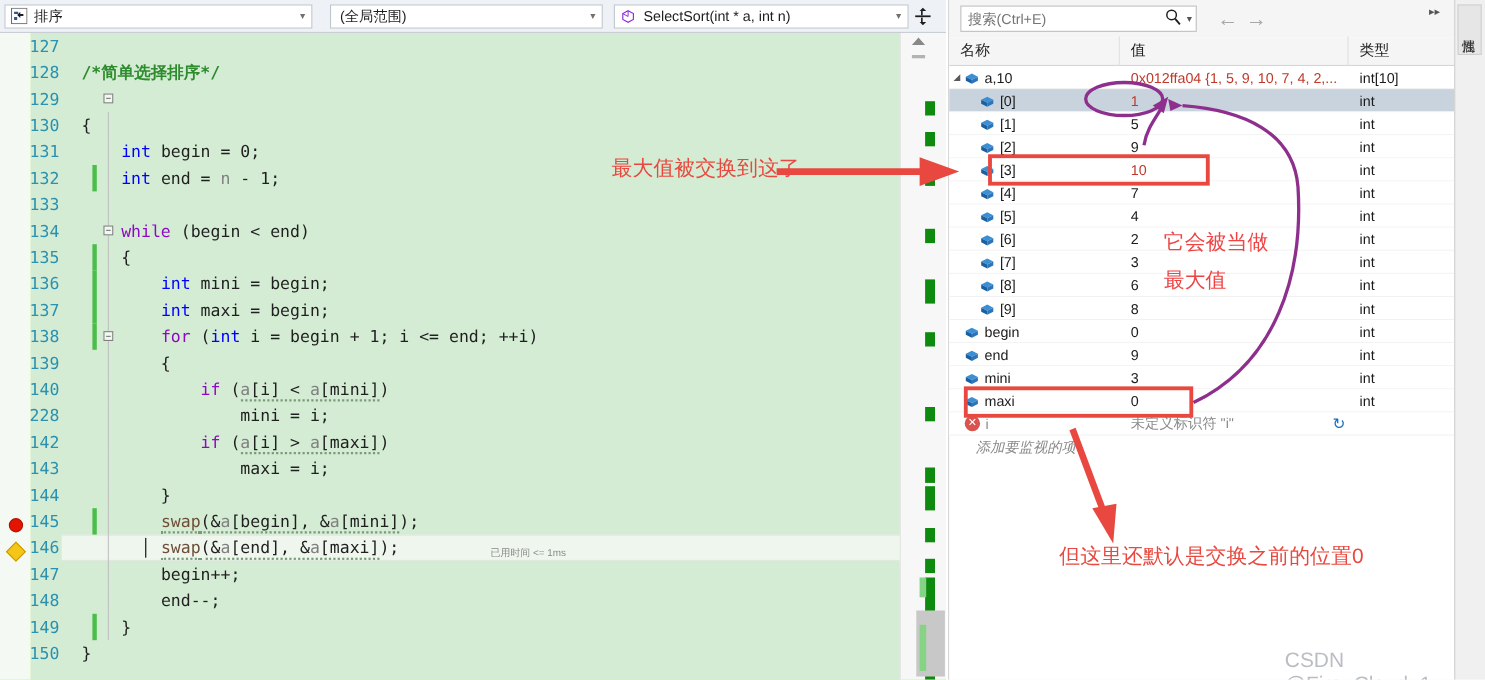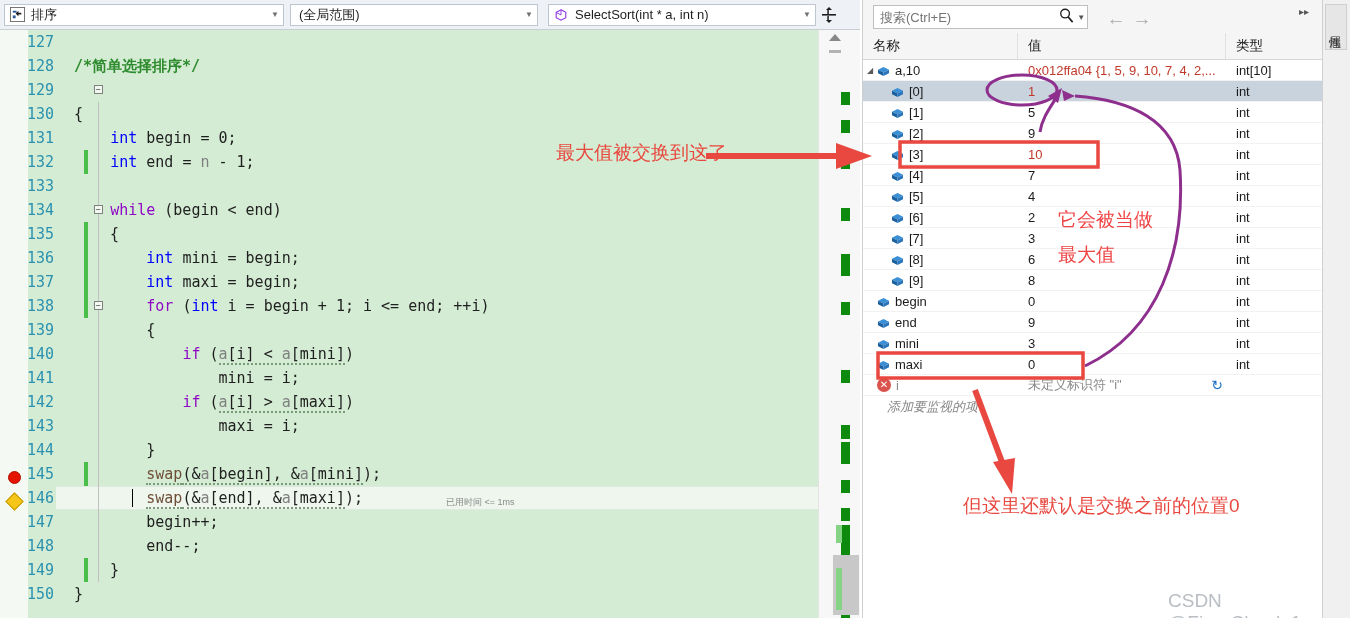--- a/index.html
+++ b/index.html
@@ -27,21 +27,21 @@
     width: 18px; height: 16px; margin-left: 3px; margin-right: 3px;
     display: flex; align-items: center; justify-content: center;
     flex: 0 0 auto;
   }
   .nav-combo .combo-text { flex: 1 1 auto; white-space: nowrap; overflow: hidden; padding-left: 2px; }
   .nav-combo .combo-arrow {
     width: 16px; flex: 0 0 auto; text-align: center;
     color: #707070; font-size: 8px; line-height: 20px;
   }
   #combo-project { left: 4px; width: 280px; margin-left: 0; }
-  #combo-scope   { width: 248px; margin-left: 10px; padding-left: 6px; }
+  #combo-scope   { width: 248px; margin-left: 20px; padding-left: 6px; }
   #combo-func    { width: 268px; margin-left: 10px; }
   .nav-splitbtn {
     width: 22px; height: 24px; margin-left: 2px;
     display:flex; align-items:center; justify-content:center;
     color: #1e1e1e;
   }
 
   
   .editor {
     position: absolute; left: 0; top: 30px; width: 860px; height: 588px;
@@ -346,21 +346,21 @@
           <span class="codetext pun">        {</span>
         </div>
 
         <div class="cl">
           <span class="lineno">140</span>
           <span class="structline"></span>
           <span class="codetext">            <span class="kw2">if</span> <span class="pun">(</span><span class="squig"><span class="var">a</span><span class="pun">[</span><span class="id">i</span><span class="pun">]</span> <span class="pun">&lt;</span> <span class="var">a</span><span class="pun">[</span><span class="id">mini</span><span class="pun">]</span></span><span class="pun">)</span></span>
         </div>
 
         <div class="cl">
-          <span class="lineno">141</span>
+          <span class="lineno">228</span>
           <span class="structline"></span>
           <span class="codetext">                <span class="id">mini</span> <span class="pun">=</span> <span class="id">i</span><span class="pun">;</span></span>
         </div>
 
         <div class="cl">
           <span class="lineno">142</span>
           <span class="structline"></span>
           <span class="codetext">            <span class="kw2">if</span> <span class="pun">(</span><span class="squig"><span class="var">a</span><span class="pun">[</span><span class="id">i</span><span class="pun">]</span> <span class="pun">&gt;</span> <span class="var">a</span><span class="pun">[</span><span class="id">maxi</span><span class="pun">]</span></span><span class="pun">)</span></span>
         </div>
 

